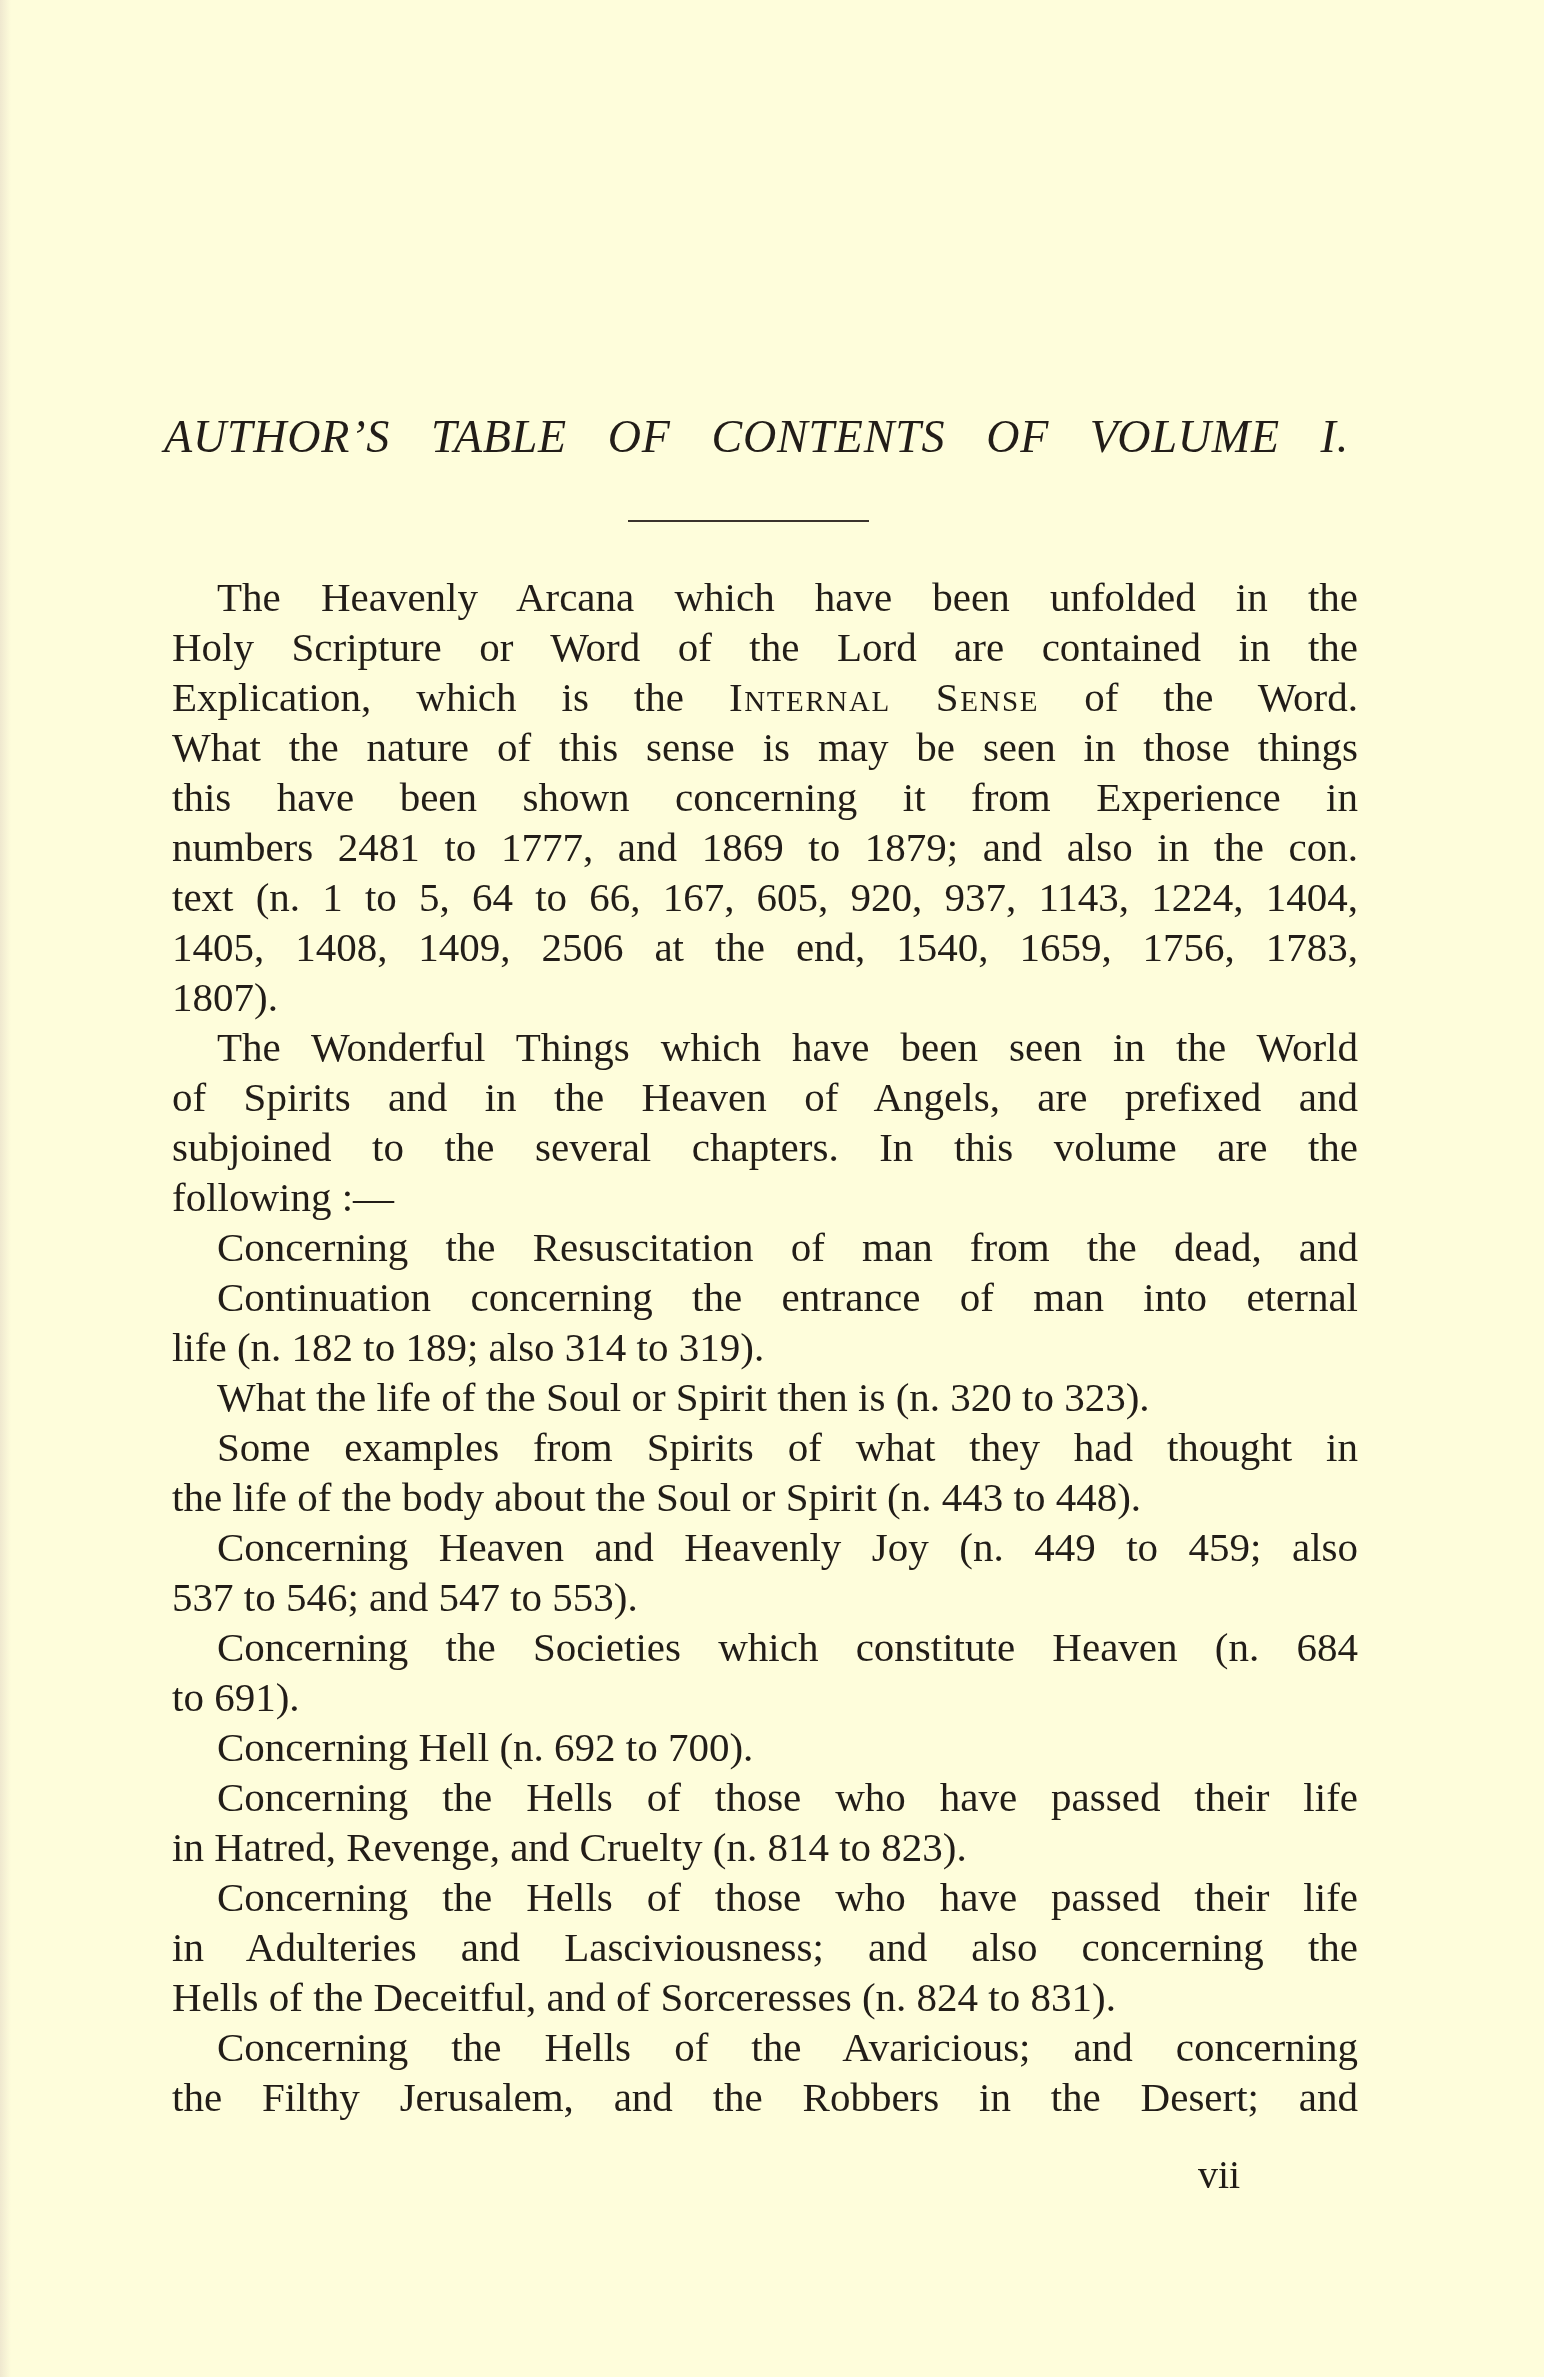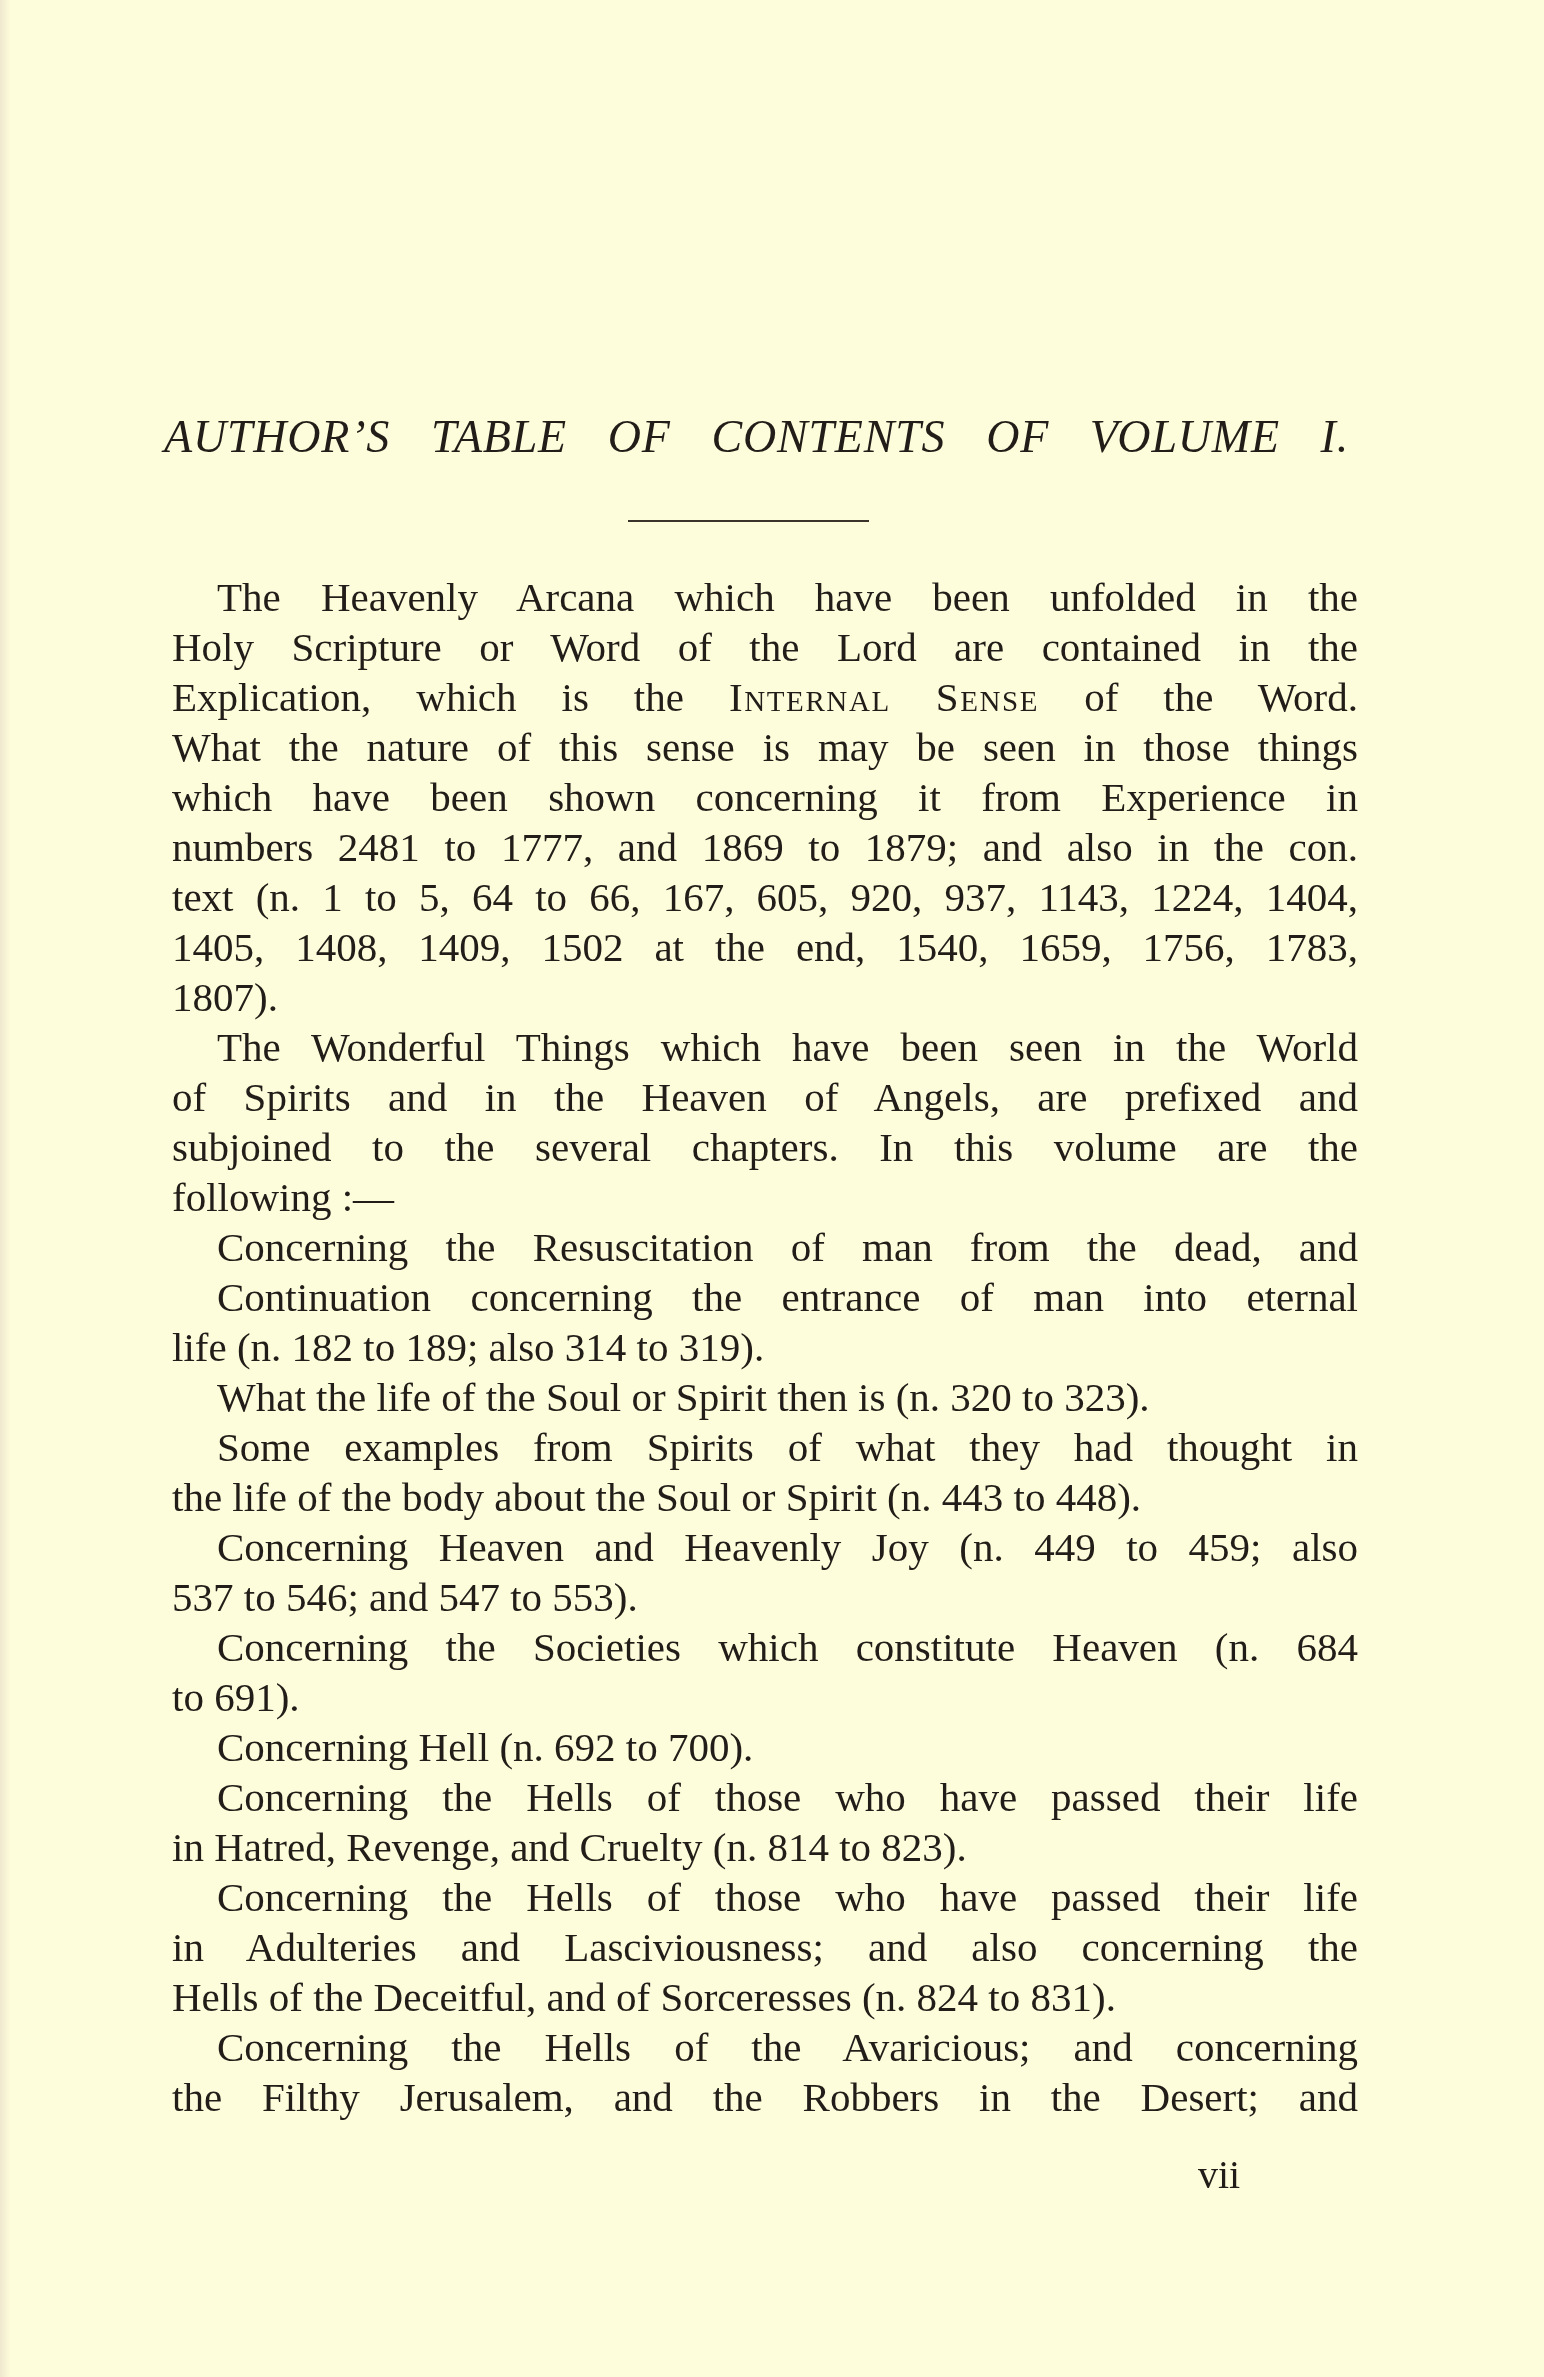--- a/index.html
+++ b/index.html
@@ -83,24 +83,24 @@
 
 <div class="rule"></div>
 
 <div class="body-text">
 
   <div>
     <span class="line indent">The Heavenly Arcana which have been unfolded in the</span>
     <span class="line">Holy Scripture or Word of the Lord are contained in the</span>
     <span class="line"><span>Explication, which is the </span><span class="sc">Internal</span><span> </span><span class="sc">Sense</span><span> of the Word.</span></span>
     <span class="line">What the nature of this sense is may be seen in those things</span>
-    <span class="line">which have been shown concerning it from Experience in</span>
+    <span class="line">this have been shown concerning it from Experience in</span>
     <span class="line">numbers 2481 to 1777, and 1869 to 1879; and also in the con.</span>
     <span class="line">text (n. 1 to 5, 64 to 66, 167, 605, 920, 937, 1143, 1224, 1404,</span>
-    <span class="line">1405, 1408, 1409, 1502 at the end, 1540, 1659, 1756, 1783,</span>
+    <span class="line">1405, 1408, 1409, 2506 at the end, 1540, 1659, 1756, 1783,</span>
     <span class="line last">1807).</span>
   </div>
 
   <div>
     <span class="line indent">The Wonderful Things which have been seen in the World</span>
     <span class="line">of Spirits and in the Heaven of Angels, are prefixed and</span>
     <span class="line">subjoined to the several chapters.  In this volume are the</span>
     <span class="line last">following :—</span>
   </div>
 

